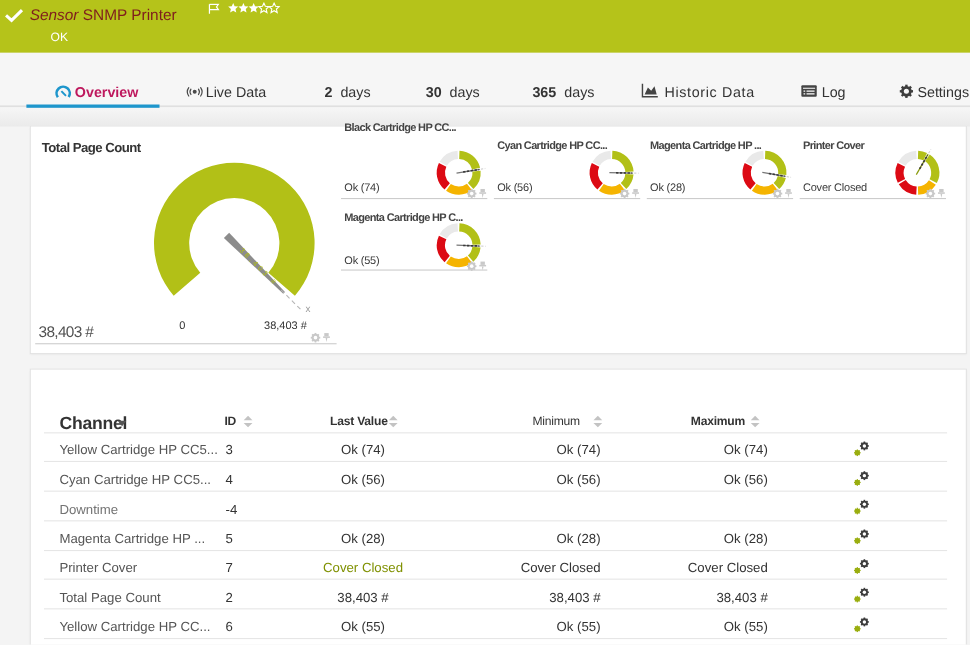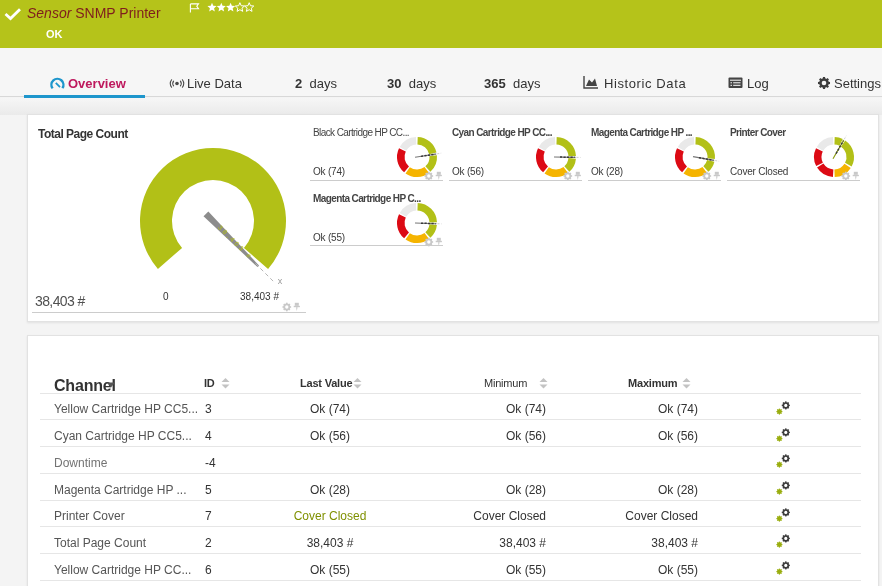--- a/index.html
+++ b/index.html
@@ -14,21 +14,21 @@
     <path d="M1.4,0.9 H9.5 L7.8,3.3 L9.5,5.7 H1.4" fill="none" stroke="#fff" stroke-width="1.1"></path>
     <line x1="1.4" y1="0.9" x2="1.4" y2="9.5" stroke="#fff" stroke-width="1.1"></line>
   </svg>
 <svg class="abs" style="left:207px;top:2px" width="48" height="11">
     <polygon points="5.00,0.70 6.29,3.72 9.57,4.02 7.09,6.18 7.82,9.38 5.00,7.70 2.18,9.38 2.91,6.18 0.43,4.02 3.71,3.72" fill="#fff"></polygon>
     <polygon points="14.30,0.70 15.59,3.72 18.87,4.02 16.39,6.18 17.12,9.38 14.30,7.70 11.48,9.38 12.21,6.18 9.73,4.02 13.01,3.72" fill="#fff"></polygon>
     <polygon points="23.60,0.70 24.89,3.72 28.17,4.02 25.69,6.18 26.42,9.38 23.60,7.70 20.78,9.38 21.51,6.18 19.03,4.02 22.31,3.72" fill="#fff"></polygon>
     <polygon points="32.90,0.70 34.19,3.72 37.47,4.02 34.99,6.18 35.72,9.38 32.90,7.70 30.08,9.38 30.81,6.18 28.33,4.02 31.61,3.72" fill="none" stroke="#fff" stroke-width="1"></polygon>
     <polygon points="42.20,0.70 43.49,3.72 46.77,4.02 44.29,6.18 45.02,9.38 42.20,7.70 39.38,9.38 40.11,6.18 37.63,4.02 40.91,3.72" fill="none" stroke="#fff" stroke-width="1"></polygon>
   </svg>
-<div class="abs" style="left:46px;top:29px;font-size:11px;font-weight:bold;color:#fff">OK</div>
+<div class="abs" style="left:46px;top:29px;font-size:11px;font-weight:normal;color:#fff">OK</div>
 <div class="abs" style="left:0;top:48px;width:882px;height:49px;background:#f6f6f6;border-bottom:1px solid #d8d8d8"></div>
 <div class="abs" style="left:0;top:98px;width:882px;height:17px;background:linear-gradient(#f6f6f6,#eaeaea)"></div>
 <div class="abs" style="left:24px;top:95px;width:121px;height:3px;background:#1e96cc"></div>
 <svg class="abs" style="left:50px;top:77px" width="15" height="14">
     <path d="M2.6,11.4 A6,6 0 1 1 12.4,11.2" fill="none" stroke="#1e96cc" stroke-width="2.4"></path>
     <line x1="5.8" y1="5.8" x2="10.0" y2="10.2" stroke="#1e96cc" stroke-width="1.8"></line>
   </svg>
 <div class="abs" style="left:68px;top:77px;font-size:13px;font-weight:bold;color:#be185d">Overview</div>
 <svg class="abs" style="left:169px;top:77px" width="16" height="13">
     <circle cx="8" cy="6.5" r="1.8" fill="#4a4a4a"></circle>
@@ -89,21 +89,21 @@
     <rect x="4.02" y="7.93" width="1.56" height="2.39" fill="#c9c9c9" transform="rotate(180 4.80 9.13)"></rect>
     <rect x="1.81" y="7.02" width="1.56" height="2.39" fill="#c9c9c9" transform="rotate(225 2.59 8.21)"></rect>
     <rect x="0.89" y="4.80" width="1.56" height="2.39" fill="#c9c9c9" transform="rotate(270 1.67 6.00)"></rect>
     <rect x="1.81" y="2.59" width="1.56" height="2.39" fill="#c9c9c9" transform="rotate(315 2.59 3.79)"></rect>
     <circle cx="4.8" cy="6" r="1.66" fill="#fff"></circle>
     <rect x="12.8" y="1.8" width="4.0" height="3.0" fill="#c9c9c9"></rect>
     <rect x="11.7" y="4.8" width="6.2" height="1.4" fill="#c9c9c9"></rect>
     <polygon points="14.0,6.2 15.6,6.2 14.8,10.0" fill="#c9c9c9"></polygon>
   </svg>
 <div class="abs" style="left:32px;top:312px;width:274px;border-top:1px solid #ccc"></div>
-<div class="abs" style="left:313px;top:128px;font-size:10px;font-weight:normal;letter-spacing:-0.6px;color:#444">Black Cartridge HP CC...</div>
+<div class="abs" style="left:313px;top:112px;font-size:10px;font-weight:bold;letter-spacing:-0.6px;color:#444">Black Cartridge HP CC...</div>
 <svg style="position:absolute;left:385.0px;top:125.0px" width="64" height="64">
     <path d="M14.68,22.00 A20.00,20.00 0 0 1 30.95,12.03 L31.35,19.52 A12.50,12.50 0 0 0 21.17,25.75 Z" fill="#e9e9e9"></path>
     <path d="M32.70,12.01 A20.00,20.00 0 0 1 51.49,27.50 L44.18,29.19 A12.50,12.50 0 0 0 32.44,19.51 Z" fill="#b2c017"></path>
     <path d="M51.92,30.26 A20.00,20.00 0 0 1 45.38,46.86 L40.36,41.29 A12.50,12.50 0 0 0 44.45,30.91 Z" fill="#b2c017"></path>
     <path d="M44.04,47.97 A20.00,20.00 0 0 1 20.53,48.38 L24.83,42.24 A12.50,12.50 0 0 0 39.52,41.98 Z" fill="#f5b400"></path>
     <path d="M19.14,47.32 A20.00,20.00 0 0 1 14.02,23.23 L20.77,26.52 A12.50,12.50 0 0 0 23.97,41.58 Z" fill="#dc0a14"></path>
     <line x1="30.02" y1="32.31" x2="51.26" y2="28.95" stroke="#777" stroke-width="1.1"></line>
     <line x1="52.25" y1="28.79" x2="56.20" y2="28.17" stroke="#c0c0c0" stroke-width="0.8" stroke-dasharray="2 1.5"></line>
     <line x1="35.95" y1="31.37" x2="50.27" y2="29.11" stroke="#3a3a3a" stroke-width="1.5" stroke-dasharray="2.2 1.3"></line>
   </svg>

